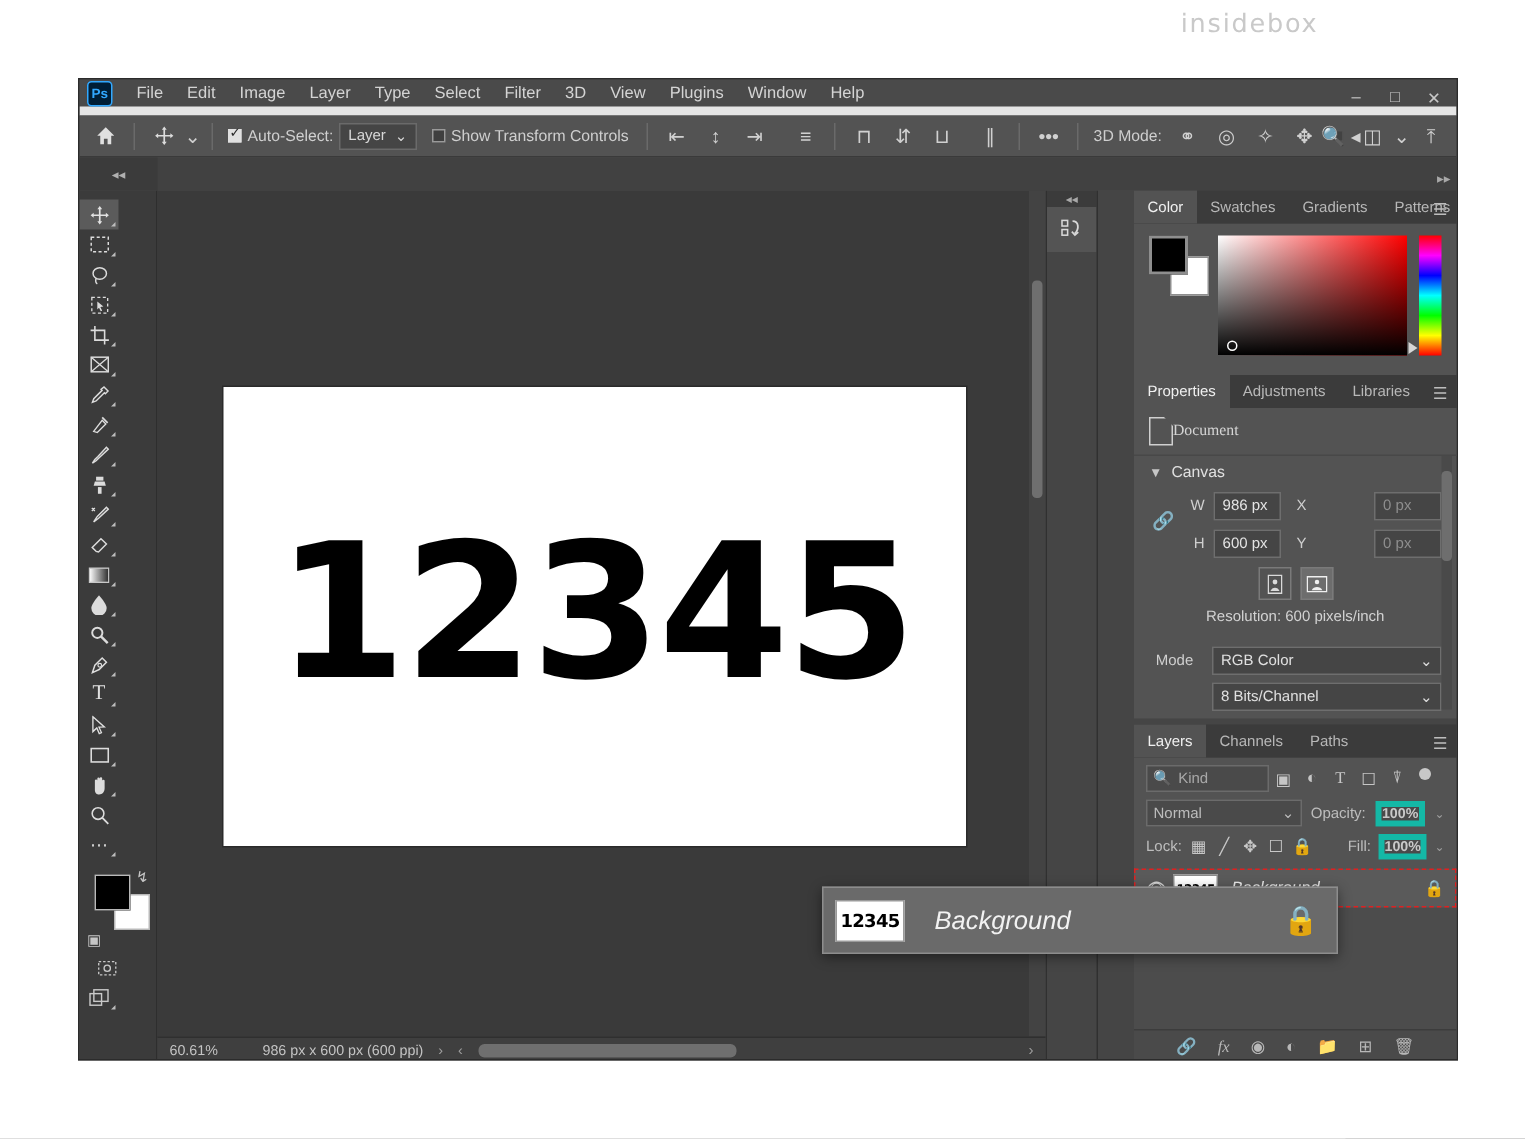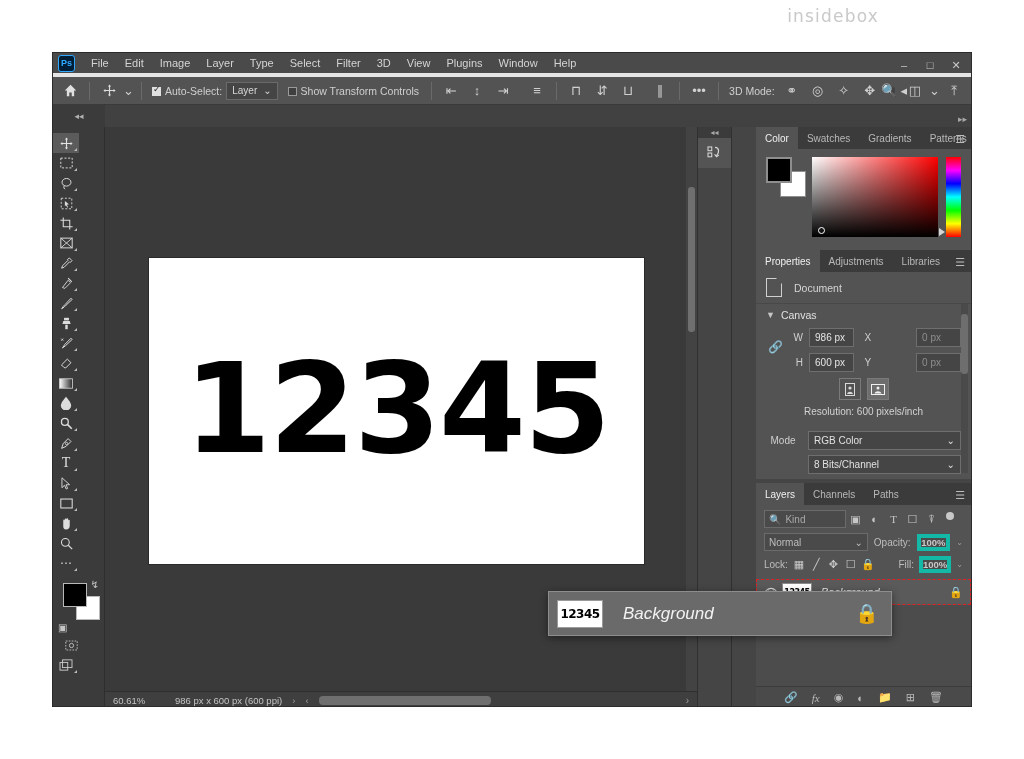--- a/index.html
+++ b/index.html
@@ -22,21 +22,21 @@
     width: 920px; height: 655px;
     background: #535353;
     border: 1px solid #2b2b2b;
     overflow: hidden;
   }
 
   
   .menubar {
     height: 24px; background: #4a4a4a;
     display: flex; align-items: center; position: relative;
-    border-bottom: 4px solid #e5e5e5;
+    border-bottom: 6px solid #e5e5e5;
   }
   .ps-logo {
     width: 17px; height: 17px; margin-left: 5px; margin-right: 8px;
     background: #001e36; border: 1px solid #31a8ff; border-radius: 3px;
     color: #31a8ff; font-size: 9px; font-weight: bold;
     display: flex; align-items: center; justify-content: center;
   }
   .menu-item {
     font-size: 11px; color: #d4d4d4; padding: 3px 8px; cursor: default;
   }
@@ -151,21 +151,21 @@
       linear-gradient(to top, #000, rgba(0,0,0,0)),
       linear-gradient(to right, #fff, #ff0000);
   }
   .cp-field .marker { position:absolute; left:6px; bottom:3px; width:7px; height:7px; border:1px solid #fff; border-radius:50%; }
   .cp-field .arrow { position:absolute; right:-7px; bottom:1px; width:0;height:0;
     border-top:4px solid transparent;border-bottom:4px solid transparent;border-left:6px solid #d6d6d6; }
   .cp-hue { width: 18px; height: 80px;
     background: linear-gradient(to bottom, #ff0000, #ff00ff, #0000ff, #00ffff, #00ff00, #ffff00, #ff0000); }
 
   
-  .prop-head { display: flex; align-items: center; gap: 12px; padding: 6px 10px; background:#535353; border-bottom:1px solid #484848;}
+  .prop-head { display: flex; align-items: center; gap: 0; padding: 6px 10px; background:#535353; border-bottom:1px solid #484848;font-family:Liberation Serif, serif;}
   .doc-icon { width:16px;height:19px;border:1.4px solid #d0d0d0; position:relative; }
   .doc-icon::after{content:"";position:absolute;right:-1px;top:-1px;border-width:0 6px 6px 0;border-style:solid;border-color:transparent #535353 transparent transparent;}
   .prop-head-label { font-size:10.5px;color:#d5d5d5; }
   .sectionrow { display:flex; align-items:center; gap:6px; padding: 5px 10px; }
   .chev { color:#c6c6c6; font-size:9px; }
   .section-title { font-size:10.5px; color:#e0e0e0; }
   .propgrid { padding: 2px 10px 6px 10px; position: relative; }
   .pg-row { display:flex; align-items:center; gap:6px; margin-bottom: 6px; }
   .pg-lbl { font-size:10px; color:#cfcfcf; width:16px; text-align:right; }
   .pg-inp { width:62px; height:19px; background:#454545; border:1px solid #6e6e6e; color:#e4e4e4;

